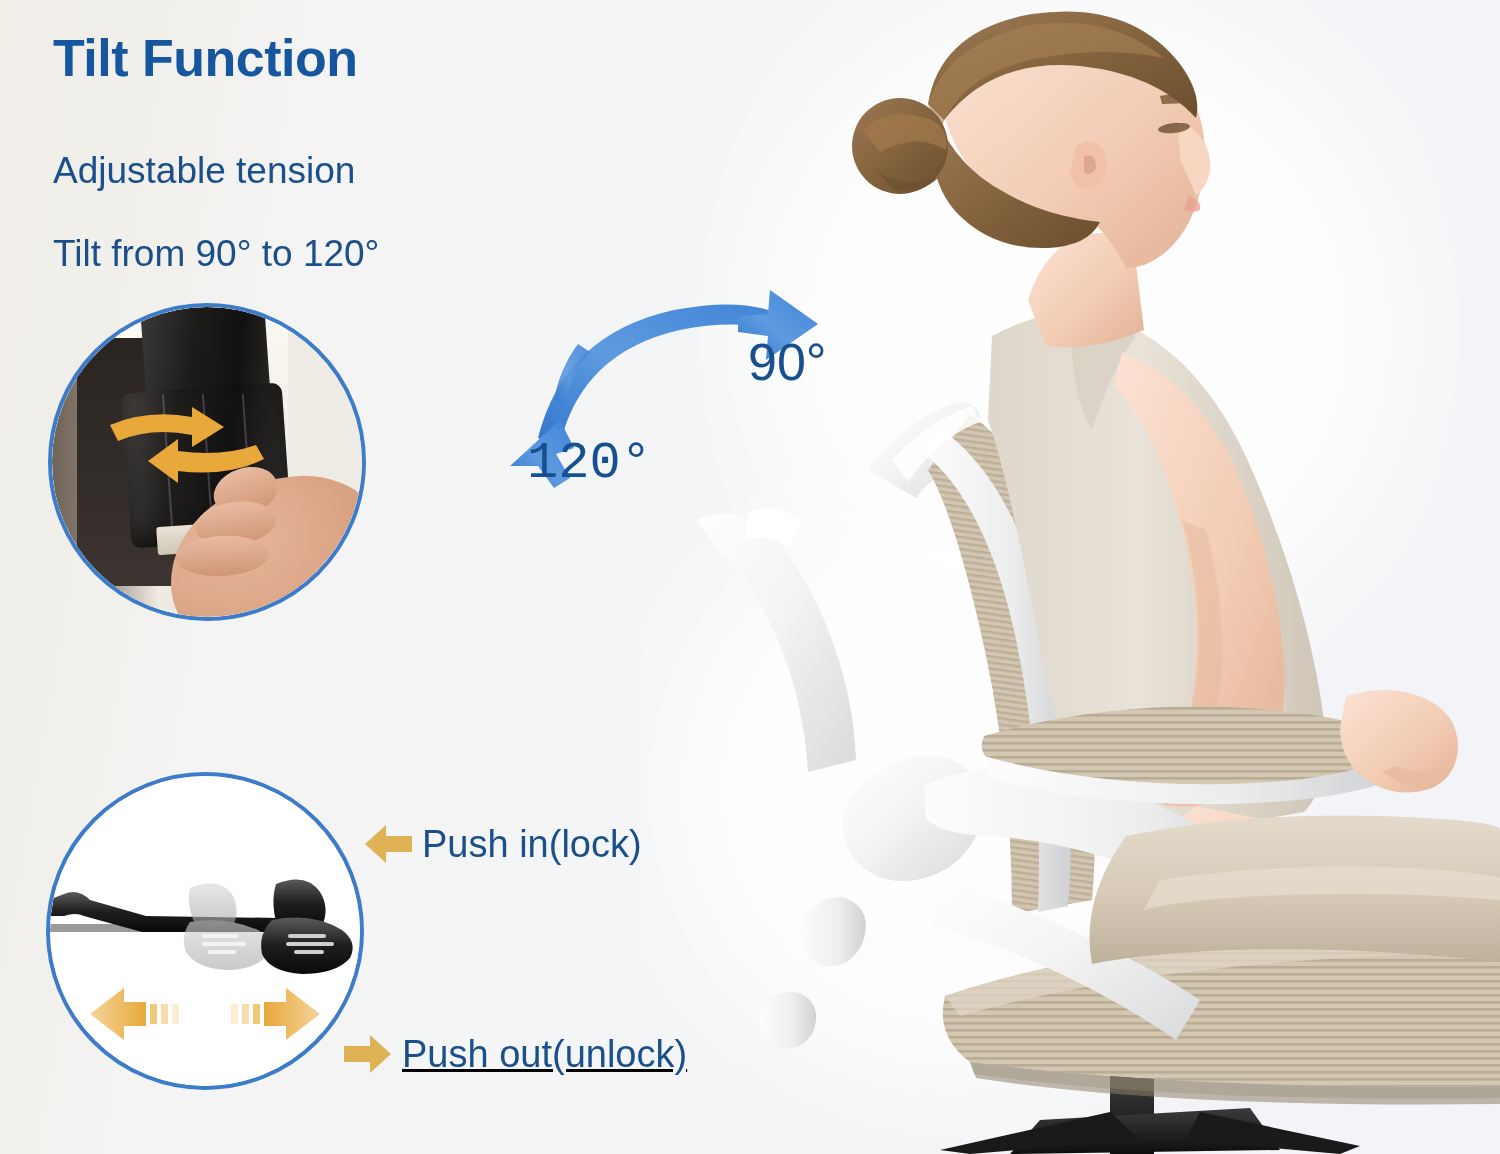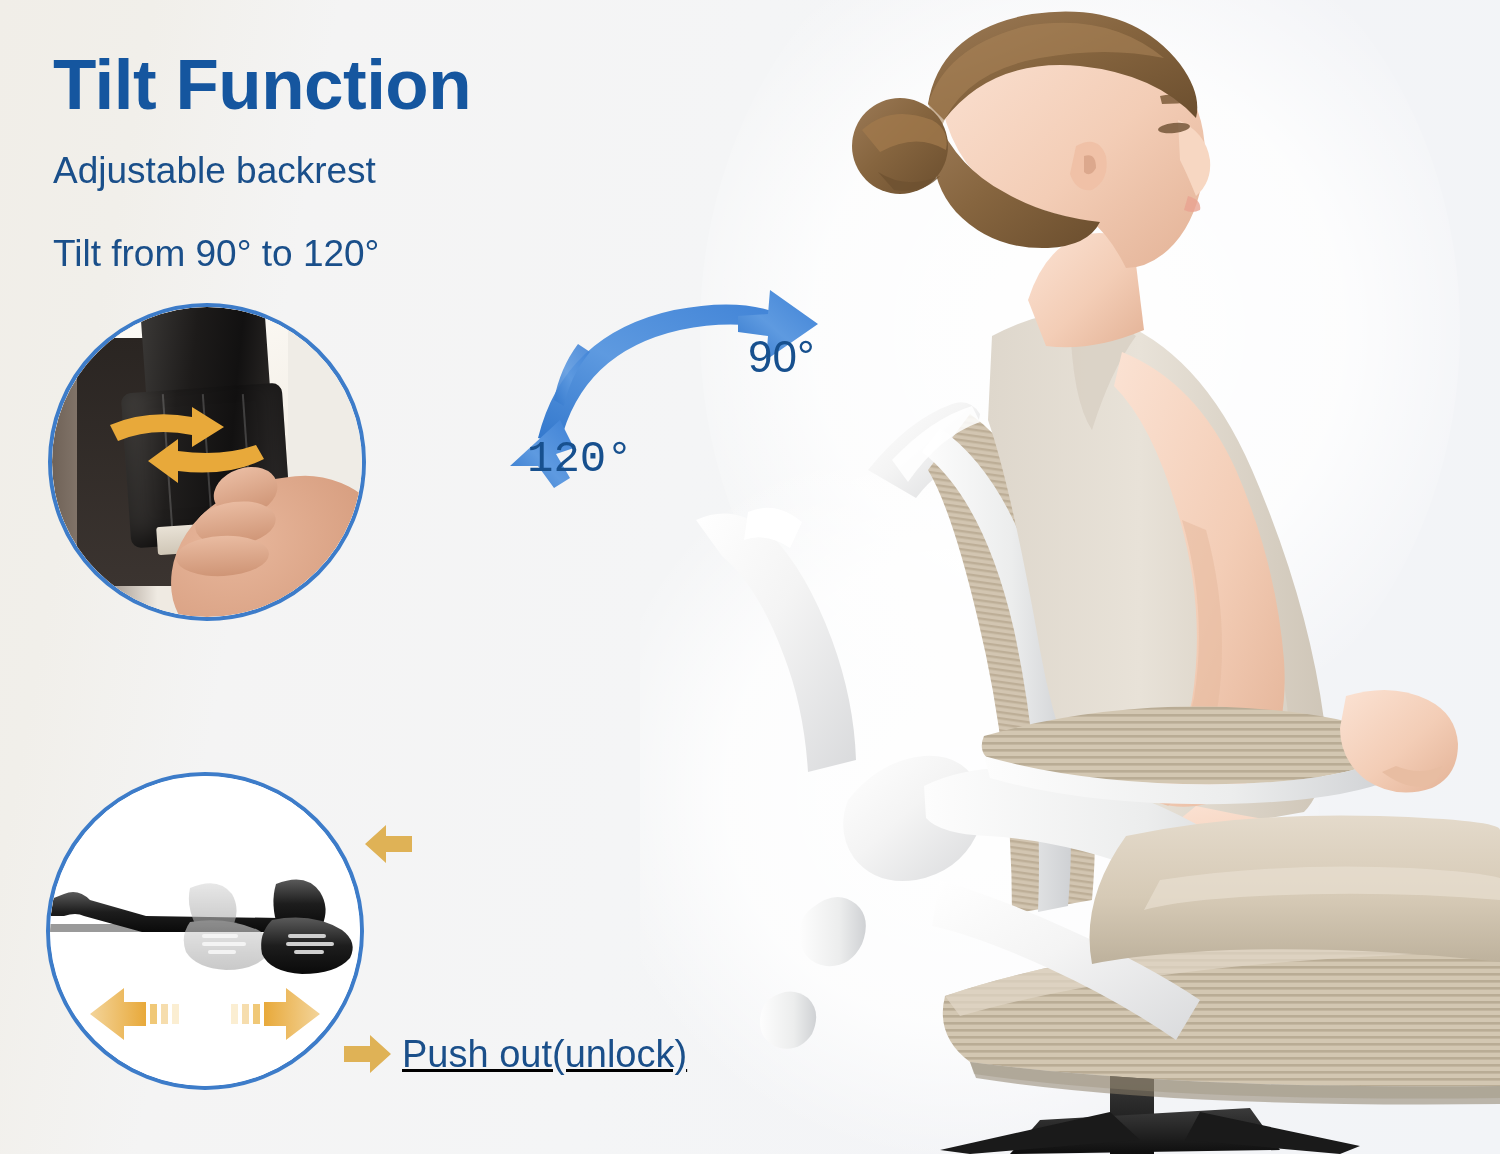--- a/index.html
+++ b/index.html
@@ -13,22 +13,22 @@
       linear-gradient(100deg,#f1eee8 0%,#f1efea 9%,#f4f4f4 20%,#f4f5f6 45%,#f3f4f7 75%,#f2f4f7 100%);
     overflow:hidden;
   }
   
   .glow{
     position:absolute;border-radius:50%;pointer-events:none;
     background:radial-gradient(circle,rgba(255,255,255,.97) 0%,rgba(255,255,255,.80) 45%,rgba(255,255,255,0) 72%);
   }
   
   .title{
-    position:absolute;left:53px;top:49px;
-    font-size:71px;font-weight:bold;letter-spacing:-.5px;
+    position:absolute;left:53px;top:32px;
+    font-size:52px;font-weight:bold;letter-spacing:-.5px;
     color:#15569f;line-height:1;white-space:nowrap;
   }
   .sub{
     position:absolute;left:53px;font-size:37px;color:#1a4f8a;
     line-height:1.22;white-space:nowrap;font-weight:400;
   }
   .sub1{top:148px;}
   .sub2{top:196px;margin-top:35px;}
   .caption{
     position:absolute;left:52px;top:648px;
@@ -73,21 +73,21 @@
   .f3{left:40%;top:74%;width:30%;height:13%;transform:rotate(-3deg);}
   
   .lev-bg{position:absolute;inset:0;background:#ffffff;}
   
   .gold-row{position:absolute;display:flex;align-items:center;}
   .gold-label{font-size:38px;color:#1a4f8a;white-space:nowrap;margin-left:8px;}
   
   .photo{position:absolute;overflow:hidden;}
   
   .ang{
-    position:absolute;font-size:44px;color:#17508e;white-space:nowrap;
+    position:absolute;font-size:52px;color:#17508e;white-space:nowrap;
   }
   .ang-90{left:748px;top:332px;}
   .ang-120{left:527px;top:434px;font-family:Liberation Mono, monospace;}
 </style>
 </head>
 <body>
 
 <div id="poster">
 
   <div class="photo" style="left:640px;top:0;width:860px;height:1154px;">
@@ -268,21 +268,21 @@
                Z" fill="url(#arcG)"></path>
       <path d="M272 18 L320 52 L268 88 L270 64 L240 60 L240 44 L270 42 Z" fill="url(#arcG)"></path>
       <path d="M56 128 Q62 96 80 72 L92 80 Q72 104 66 134 Z" fill="url(#arcG)" opacity=".9"></path>
       <path d="M12 194 L62 148 L76 176 L58 182 L72 206 L56 216 L40 194 Z" fill="url(#arcG)"></path>
     </g>
   </svg>
   <div class="ang ang-90">90°</div>
   <div class="ang ang-120">120°</div>
 
   <div class="title">Tilt Function</div>
-  <div class="sub sub1">Adjustable backrest</div>
+  <div class="sub sub1">Adjustable tension</div>
   <div class="sub sub2">Tilt from 90° to 120°</div>
 
   <div class="inset inset-a">
     <div class="inset-inner">
       <div class="knob-bg"></div>
       <div class="knob-wall"></div>
       <div class="knob-paper"></div>
       <div class="knob-panel"></div>
       <div class="knob-body"></div>
       <div class="knob-barrel"></div>
@@ -367,20 +367,21 @@
           <rect x="181" y="228" width="7" height="20" fill="#fbeed2"></rect>
         </g>
       </svg>
     </div>
   </div>
 
   <div class="gold-row" style="left:362px;top:818px;">
     <svg width="52" height="52" viewBox="0 0 52 52">
       <path d="M3 26 L24 7 L24 18 L50 18 L50 34 L24 34 L24 45 Z" fill="#dfb256"></path>
     </svg>
+    <span class="gold-label">Push in(lock)</span>
   </div>
 
   <div class="gold-row" style="left:342px;top:1028px;text-decoration:underline;">
     <svg width="52" height="52" viewBox="0 0 52 52">
       <path d="M49 26 L28 7 L28 18 L2 18 L2 34 L28 34 L28 45 Z" fill="#dfb256"></path>
     </svg>
     <span class="gold-label">Push out(unlock)</span>
   </div>
 
 </div>

